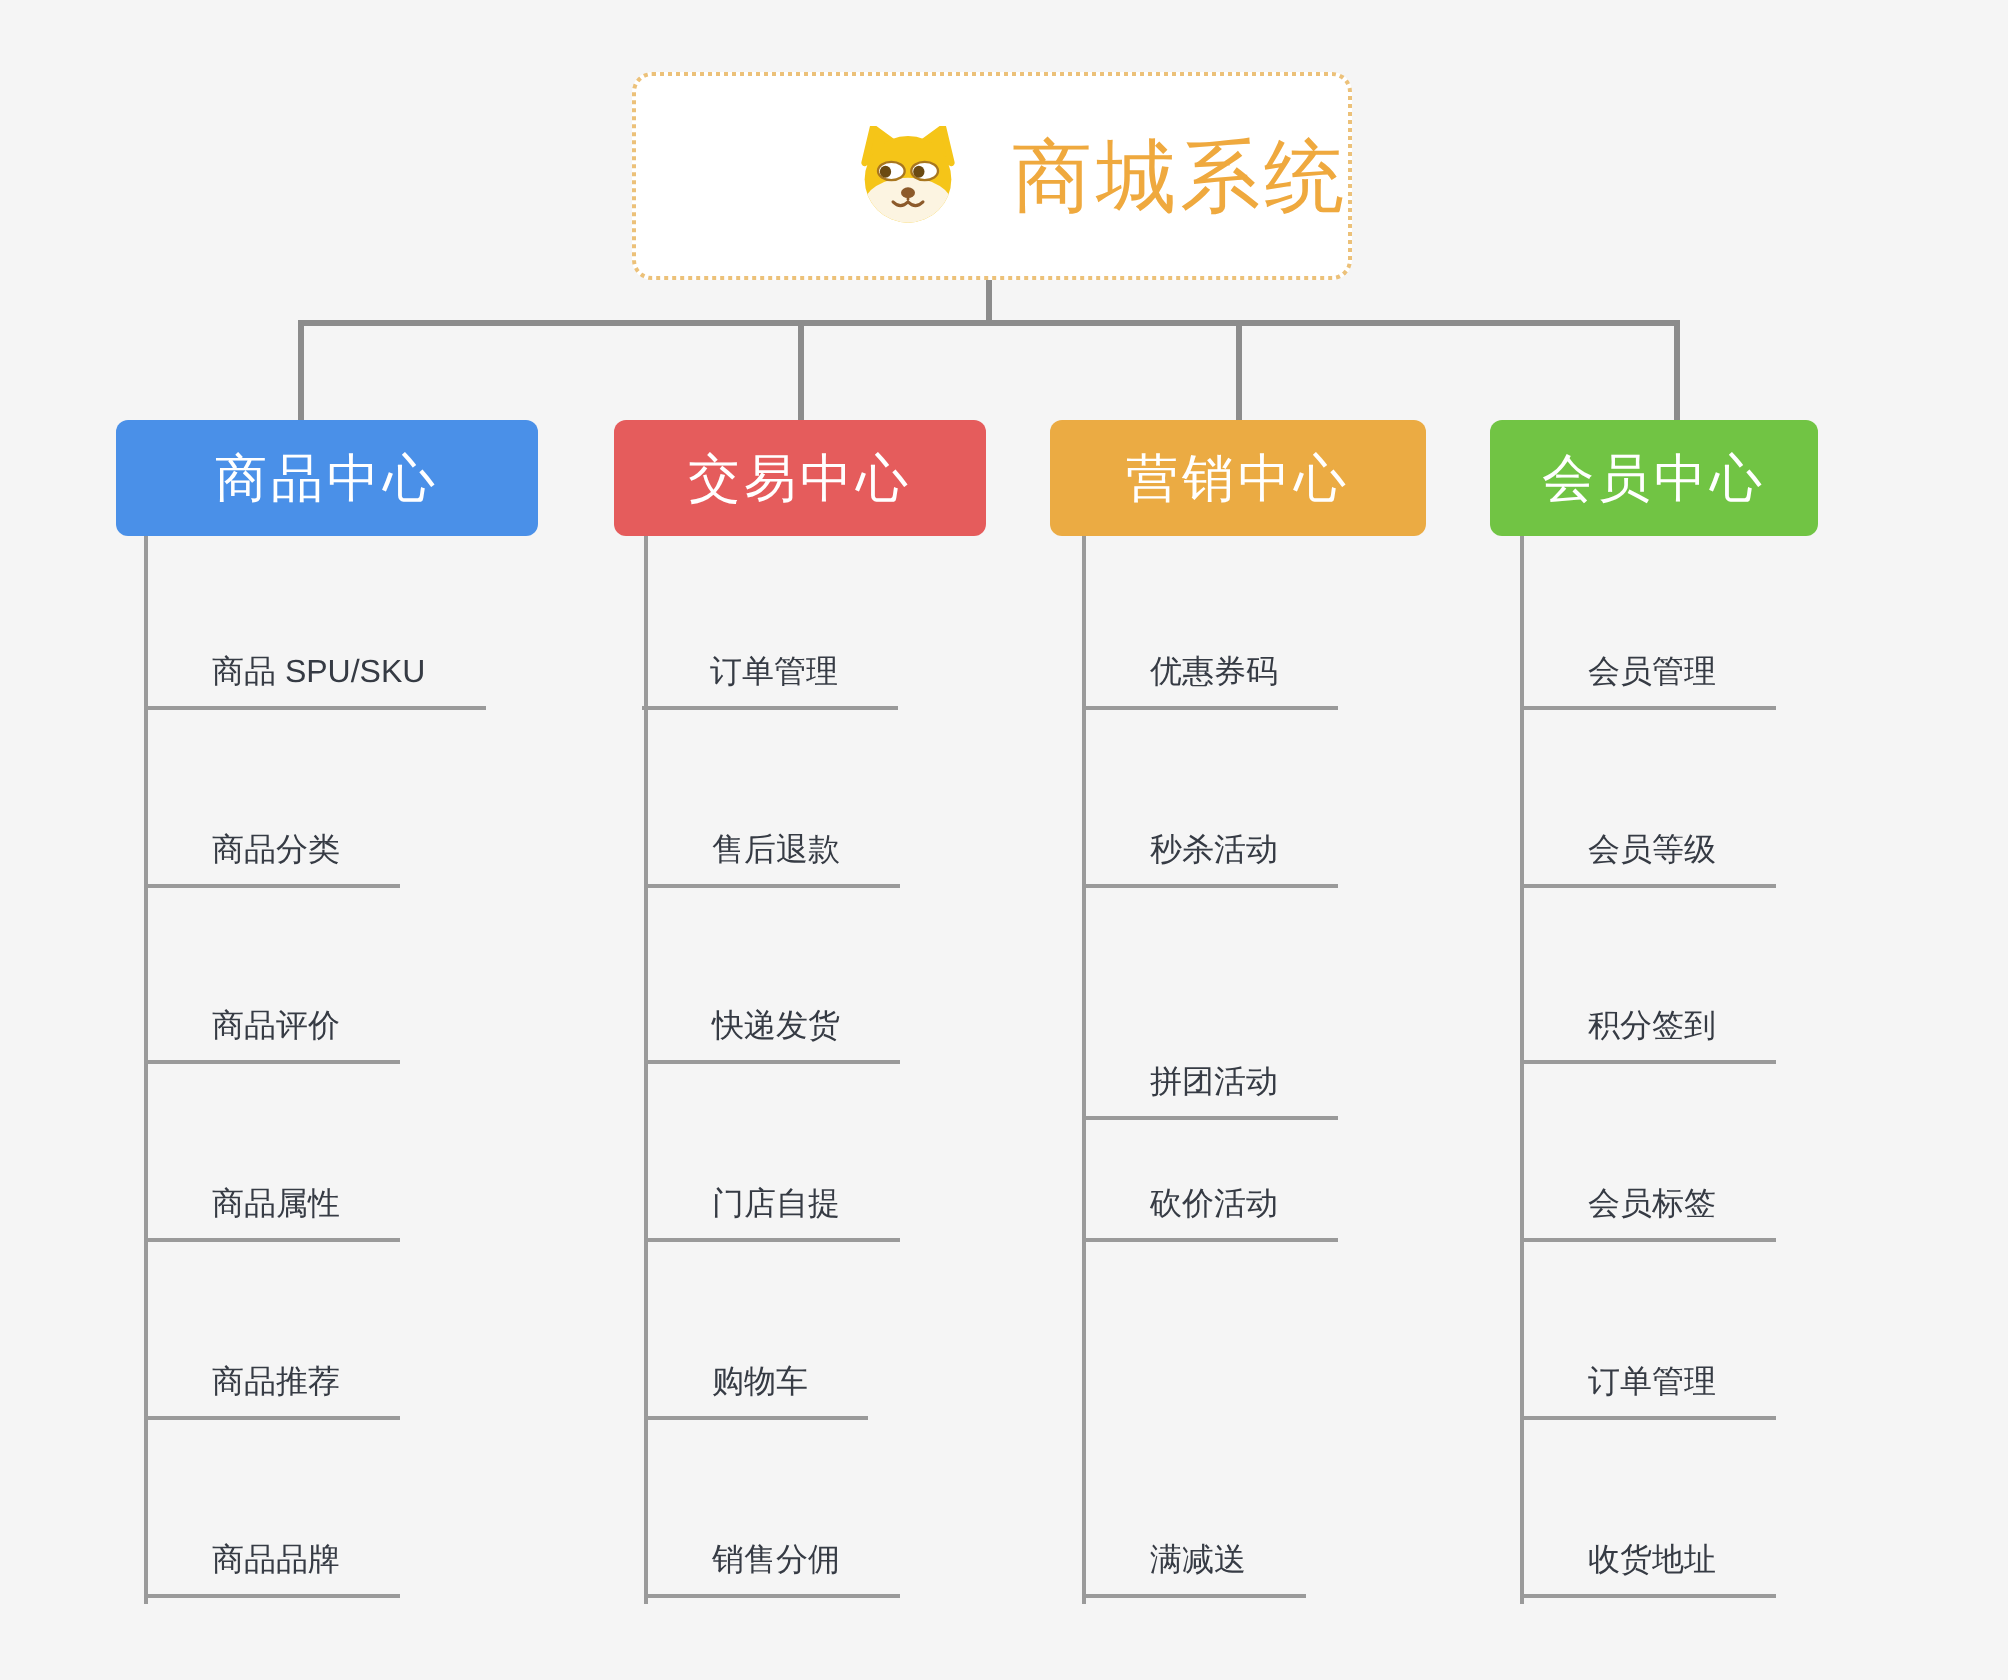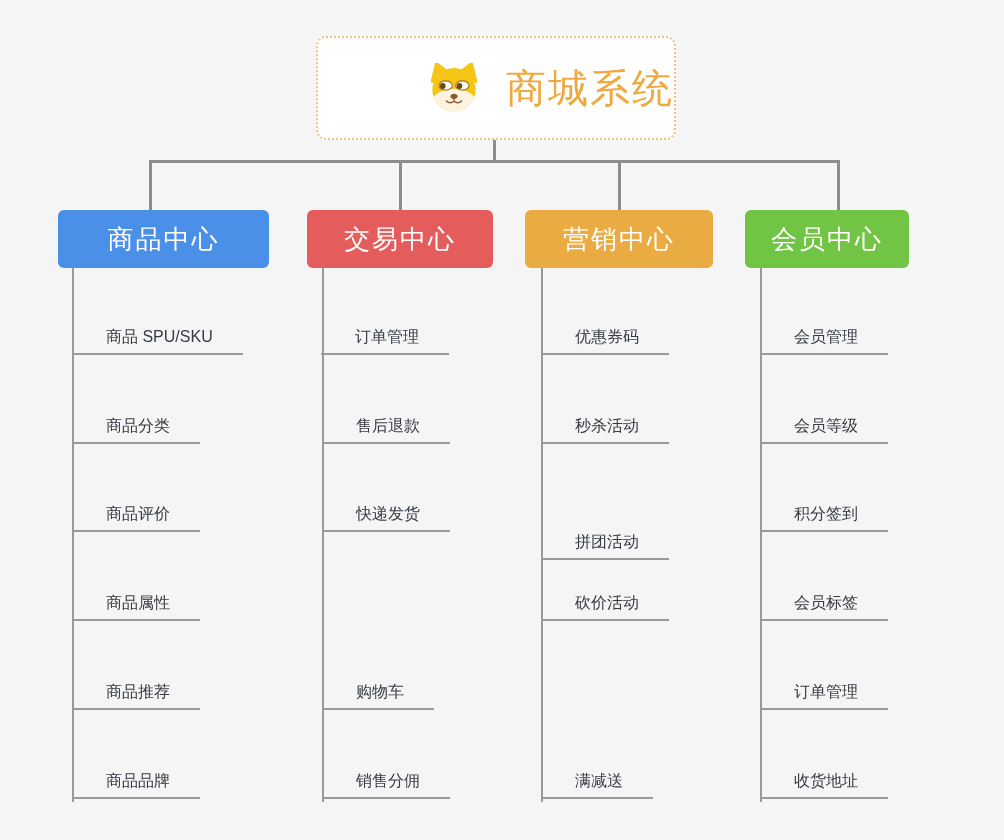--- a/index.html
+++ b/index.html
@@ -105,20 +105,21 @@
   <div class="leaf" style="left:72px;top:322px;">商品 SPU/SKU</div>
   <div class="leaf" style="left:72px;top:411px;">商品分类</div>
   <div class="leaf" style="left:72px;top:499px;">商品评价</div>
   <div class="leaf" style="left:72px;top:677px;">商品推荐</div>
   <div class="leaf" style="left:72px;top:588px;">商品属性</div>
   <div class="leaf" style="left:72px;top:766px;">商品品牌</div>
 
   <div class="leaf" style="left:304px;top:322px;margin-left:17px;">订单管理</div>
   <div class="leaf" style="left:322px;top:411px;">售后退款</div>
   <div class="leaf" style="left:322px;top:499px;">快递发货</div>
+  <div class="leaf" style="left:322px;top:588px;">门店自提</div>
   <div class="leaf" style="left:322px;top:677px;">购物车</div>
   <div class="leaf" style="left:322px;top:766px;">销售分佣</div>
 
   <div class="leaf" style="left:541px;top:322px;">优惠券码</div>
   <div class="leaf" style="left:541px;top:411px;">秒杀活动</div>
   <div class="leaf" style="left:541px;top:499px;margin-top:28px;">拼团活动</div>
   <div class="leaf" style="left:541px;top:588px;">砍价活动</div>
   <div class="leaf" style="left:541px;top:766px;">满减送</div>
 
   <div class="leaf" style="left:760px;top:322px;">会员管理</div>

